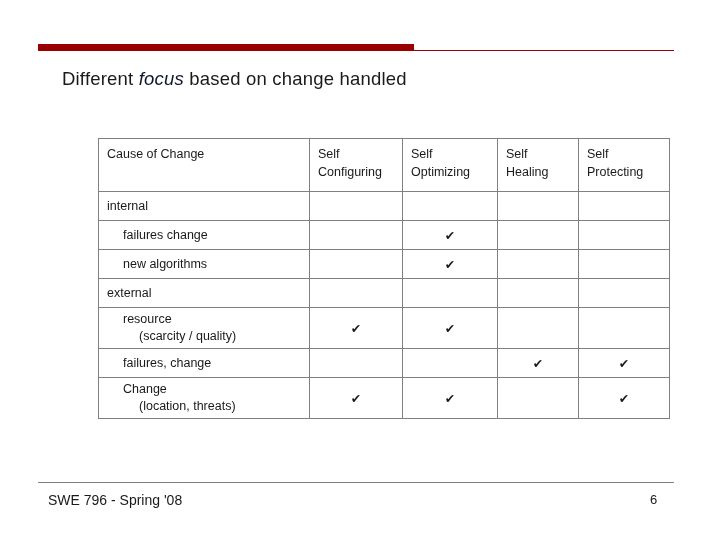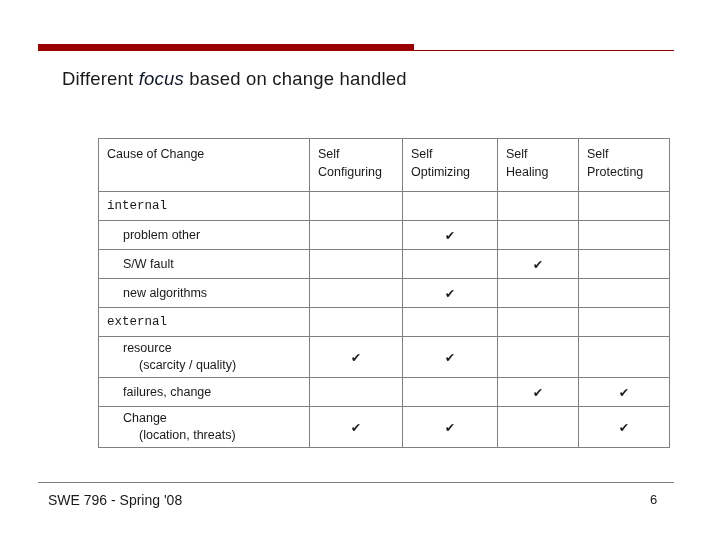--- a/index.html
+++ b/index.html
@@ -81,21 +81,20 @@
   td.c-label { width: 202px; }
   td.c-conf  { width: 84px; }
   td.c-opt   { width: 86px; }
   td.c-heal  { width: 72px; }
   td.c-prot  { width: 82px; }
   .head-2 { display: block; }
   .sec {
     color: #9b26b6;
     font-size: 12.5px;
     padding-left: 8px;
-    font-family: Liberation Mono, monospace;
   }
   .indent1 { padding-left: 24px !important; }
   .two-line {
     height: 40px !important;
     line-height: 1.35;
   }
   .sub {
     display: block;
     padding-left: 16px;
   }
@@ -174,34 +173,27 @@
 
         <tr>
           <td class="c-label sec">internal</td>
           <td class="c-conf chk"></td>
           <td class="c-opt chk"></td>
           <td class="c-heal chk"></td>
           <td class="c-prot chk"></td>
         </tr>
 
         <tr>
-          <td class="c-label indent1">problem other</td>
-          <td class="c-conf chk"></td>
-          <td class="c-opt chk"><span>✔</span></td>
-          <td class="c-heal chk"></td>
-          <td class="c-prot chk"></td>
-        </tr>
-
-        <tr>
-          <td class="c-label indent1">S/W fault</td>
-          <td class="c-conf chk"></td>
-          <td class="c-opt chk"></td>
-          <td class="c-heal chk"><span>✔</span></td>
-          <td class="c-prot chk"></td>
-        </tr>
+          <td class="c-label indent1">failures change</td>
+          <td class="c-conf chk"></td>
+          <td class="c-opt chk"><span>✔</span></td>
+          <td class="c-heal chk"></td>
+          <td class="c-prot chk"></td>
+        </tr>
+
 
         <tr>
           <td class="c-label indent1">new algorithms</td>
           <td class="c-conf chk"></td>
           <td class="c-opt chk"><span>✔</span></td>
           <td class="c-heal chk"></td>
           <td class="c-prot chk"></td>
         </tr>
 
         <tr>

